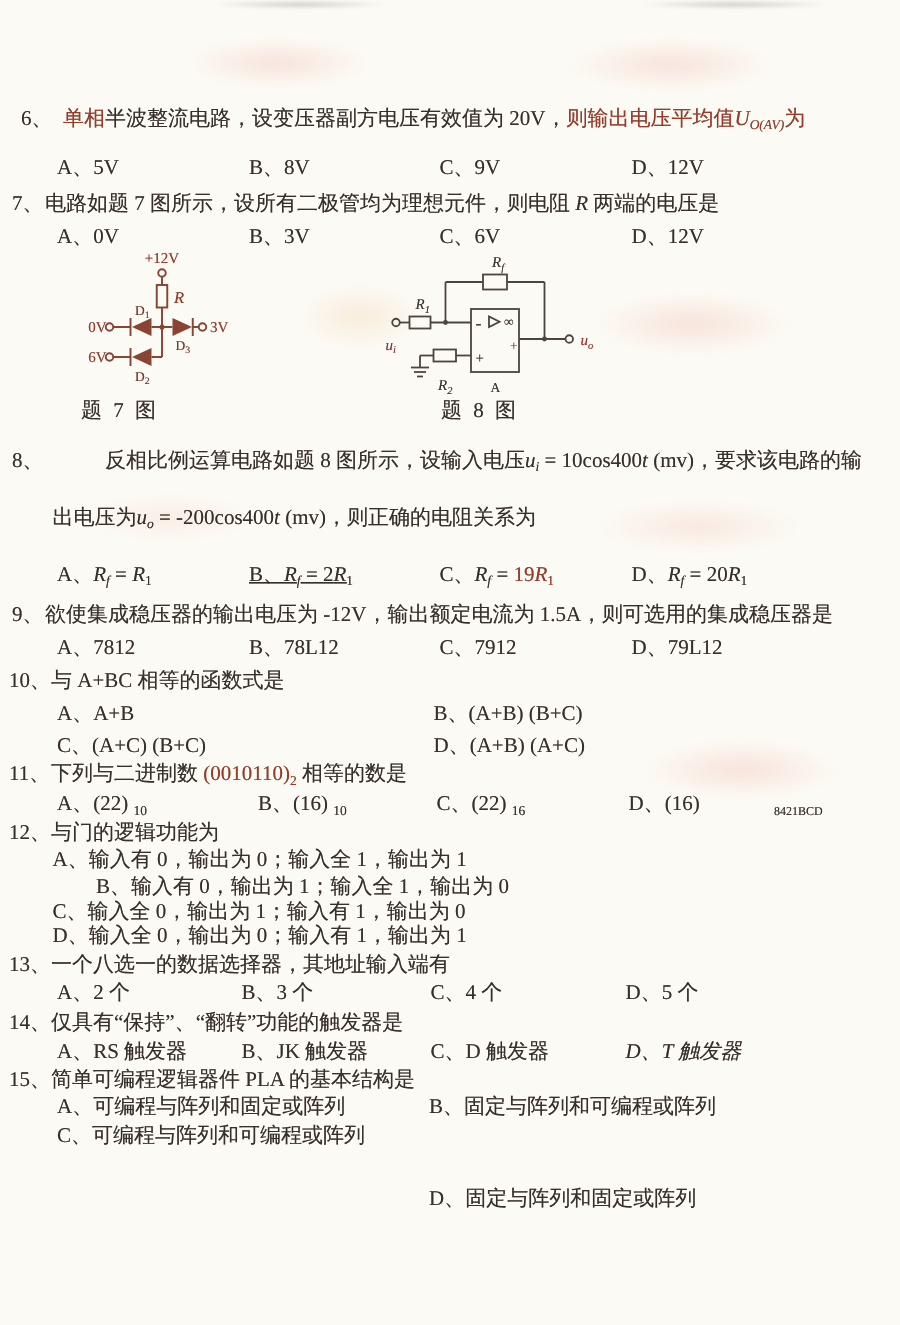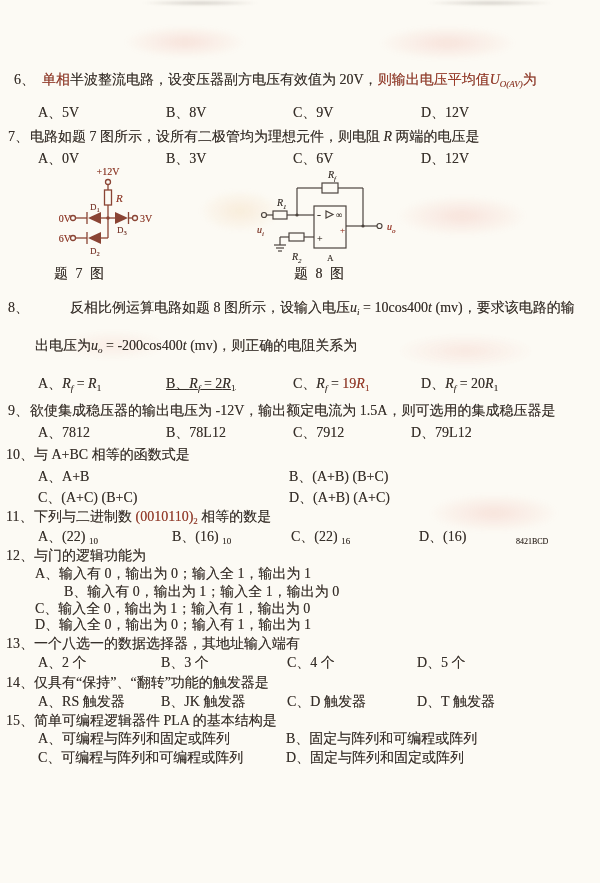--- a/index.html
+++ b/index.html
@@ -158,21 +158,21 @@
   </div>
 
   <div class="r" style="top:402px;">
     <span class="abs" style="left:8px;">9、</span>
     <span class="abs" style="left:30px;">欲使集成稳压器的输出电压为 -12V，输出额定电流为 1.5A，则可选用的集成稳压器是</span>
   </div>
   <div class="r" style="top:424px;">
     <span class="abs" style="left:38px;">A、7812</span>
     <span class="abs" style="left:166px;">B、78L12</span>
     <span class="abs" style="left:293px;">C、7912</span>
-    <span class="abs" style="left:411px;">D、79L12</span>
+    <span class="abs" style="left:421px;">D、79L12</span>
   </div>
 
   <div class="r" style="top:446px;">
     <span class="abs" style="left:6px;">10、</span>
     <span class="abs" style="left:34px;">与 A+BC 相等的函数式是</span>
   </div>
   <div class="r" style="top:468px;">
     <span class="abs" style="left:38px;">A、A+B</span>
     <span class="abs" style="left:289px;">B、(A+B) (B+C)</span>
   </div>
@@ -221,29 +221,29 @@
   </div>
 
   <div class="r" style="top:674px;">
     <span class="abs" style="left:6px;">14、</span>
     <span class="abs" style="left:34px;">仅具有“保持”、“翻转”功能的触发器是</span>
   </div>
   <div class="r" style="top:693px;">
     <span class="abs" style="left:38px;">A、RS 触发器</span>
     <span class="abs" style="left:161px;">B、JK 触发器</span>
     <span class="abs" style="left:287px;">C、D 触发器</span>
-    <span class="abs" style="left:417px;">D、T 触发器</span>
+    <span class="abs" style="left:417px;font-style:italic;">D、T 触发器</span>
   </div>
 
   <div class="r" style="top:712px;">
     <span class="abs" style="left:6px;">15、</span>
     <span class="abs" style="left:34px;text-align:center;">简单可编程逻辑器件 PLA 的基本结构是</span>
   </div>
   <div class="r" style="top:730px;">
     <span class="abs" style="left:38px;">A、可编程与阵列和固定或阵列</span>
     <span class="abs" style="left:286px;">B、固定与阵列和可编程或阵列</span>
   </div>
   <div class="r" style="top:749px;">
     <span class="abs" style="left:38px;">C、可编程与阵列和可编程或阵列</span>
-    <span class="abs" style="left:286px;">D、固定与阵列和固定或阵列</span>
+    <span class="abs" style="left:286px;margin-top:42px;">D、固定与阵列和固定或阵列</span>
   </div>
 
 </div>
 
 </body></html>

